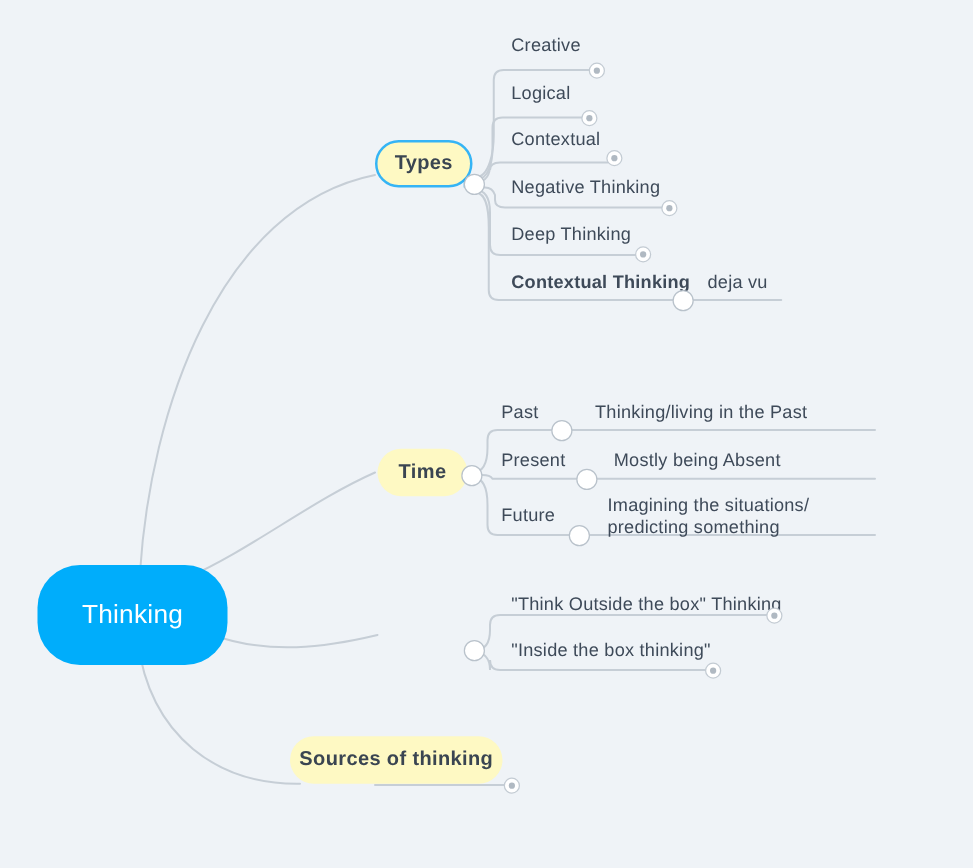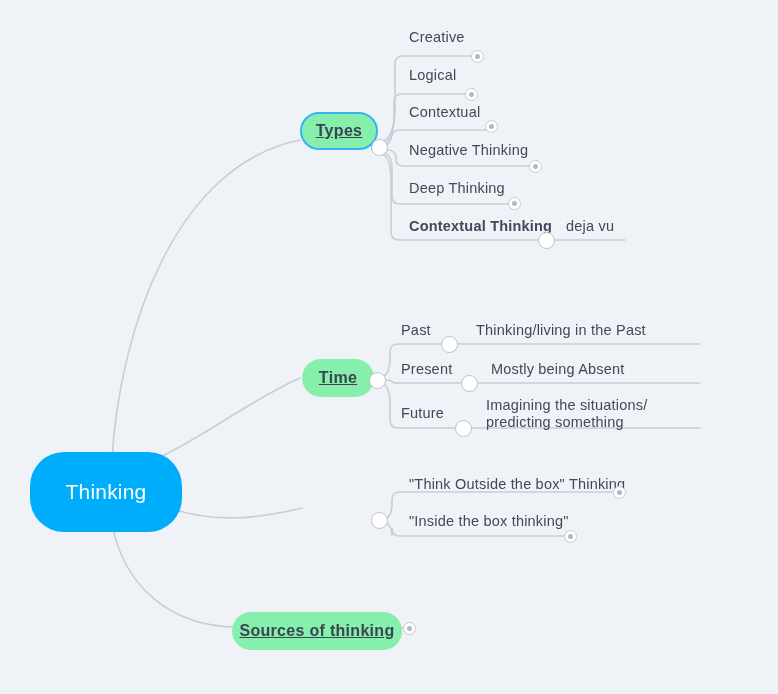--- a/index.html
+++ b/index.html
@@ -39,27 +39,26 @@
 
   .node-root {
     background: #00adfb;
     color: #ffffff;
     border-radius: 34px;
     font-size: 21px;
     letter-spacing: 0.2px;
   }
 
   .node-branch {
-    background: #86efac;
+    background: #fef9c3;
     color: #3a4551;
     border-radius: 22px;
     font-size: 16px;
     font-weight: bold;
     letter-spacing: 0.3px;
-    text-decoration: underline;
   }
 
   .node-branch.selected {
     border: 2px solid #35b4f5;
     border-radius: 22px;
   }
 
   
   .sel-handle {
     position: absolute;
@@ -159,21 +158,21 @@
   <div class="node node-branch selected" style="left:300px; top:112px; width:78px; height:38px;">
     <span>Types</span>
     <span class="sel-handle" style="right:-2px; bottom:-2px;"></span>
   </div>
 
   <div class="node node-branch" style="left:302px; top:359px; width:72px; height:38px;">
     <span>Time</span>
   </div>
 
 
-  <div class="node node-branch" style="left:232px; top:589px; width:170px; height:38px;margin-top:23px;">
+  <div class="node node-branch" style="left:232px; top:589px; width:170px; height:38px;">
     <span>Sources of thinking</span>
   </div>
 
   <div class="leaf" style="left:409px; top:29px;">Creative</div>
   <div class="leaf" style="left:409px; top:67px;">Logical</div>
   <div class="leaf" style="left:409px; top:104px;">Contextual</div>
   <div class="leaf" style="left:409px; top:142px;">Negative Thinking</div>
   <div class="leaf" style="left:409px; top:180px;">Deep Thinking</div>
   <div class="leaf" style="left:409px; top:218px;font-weight:bold;">Contextual Thinking</div>
   <div class="leaf" style="left:566px; top:218px;">deja vu</div>

